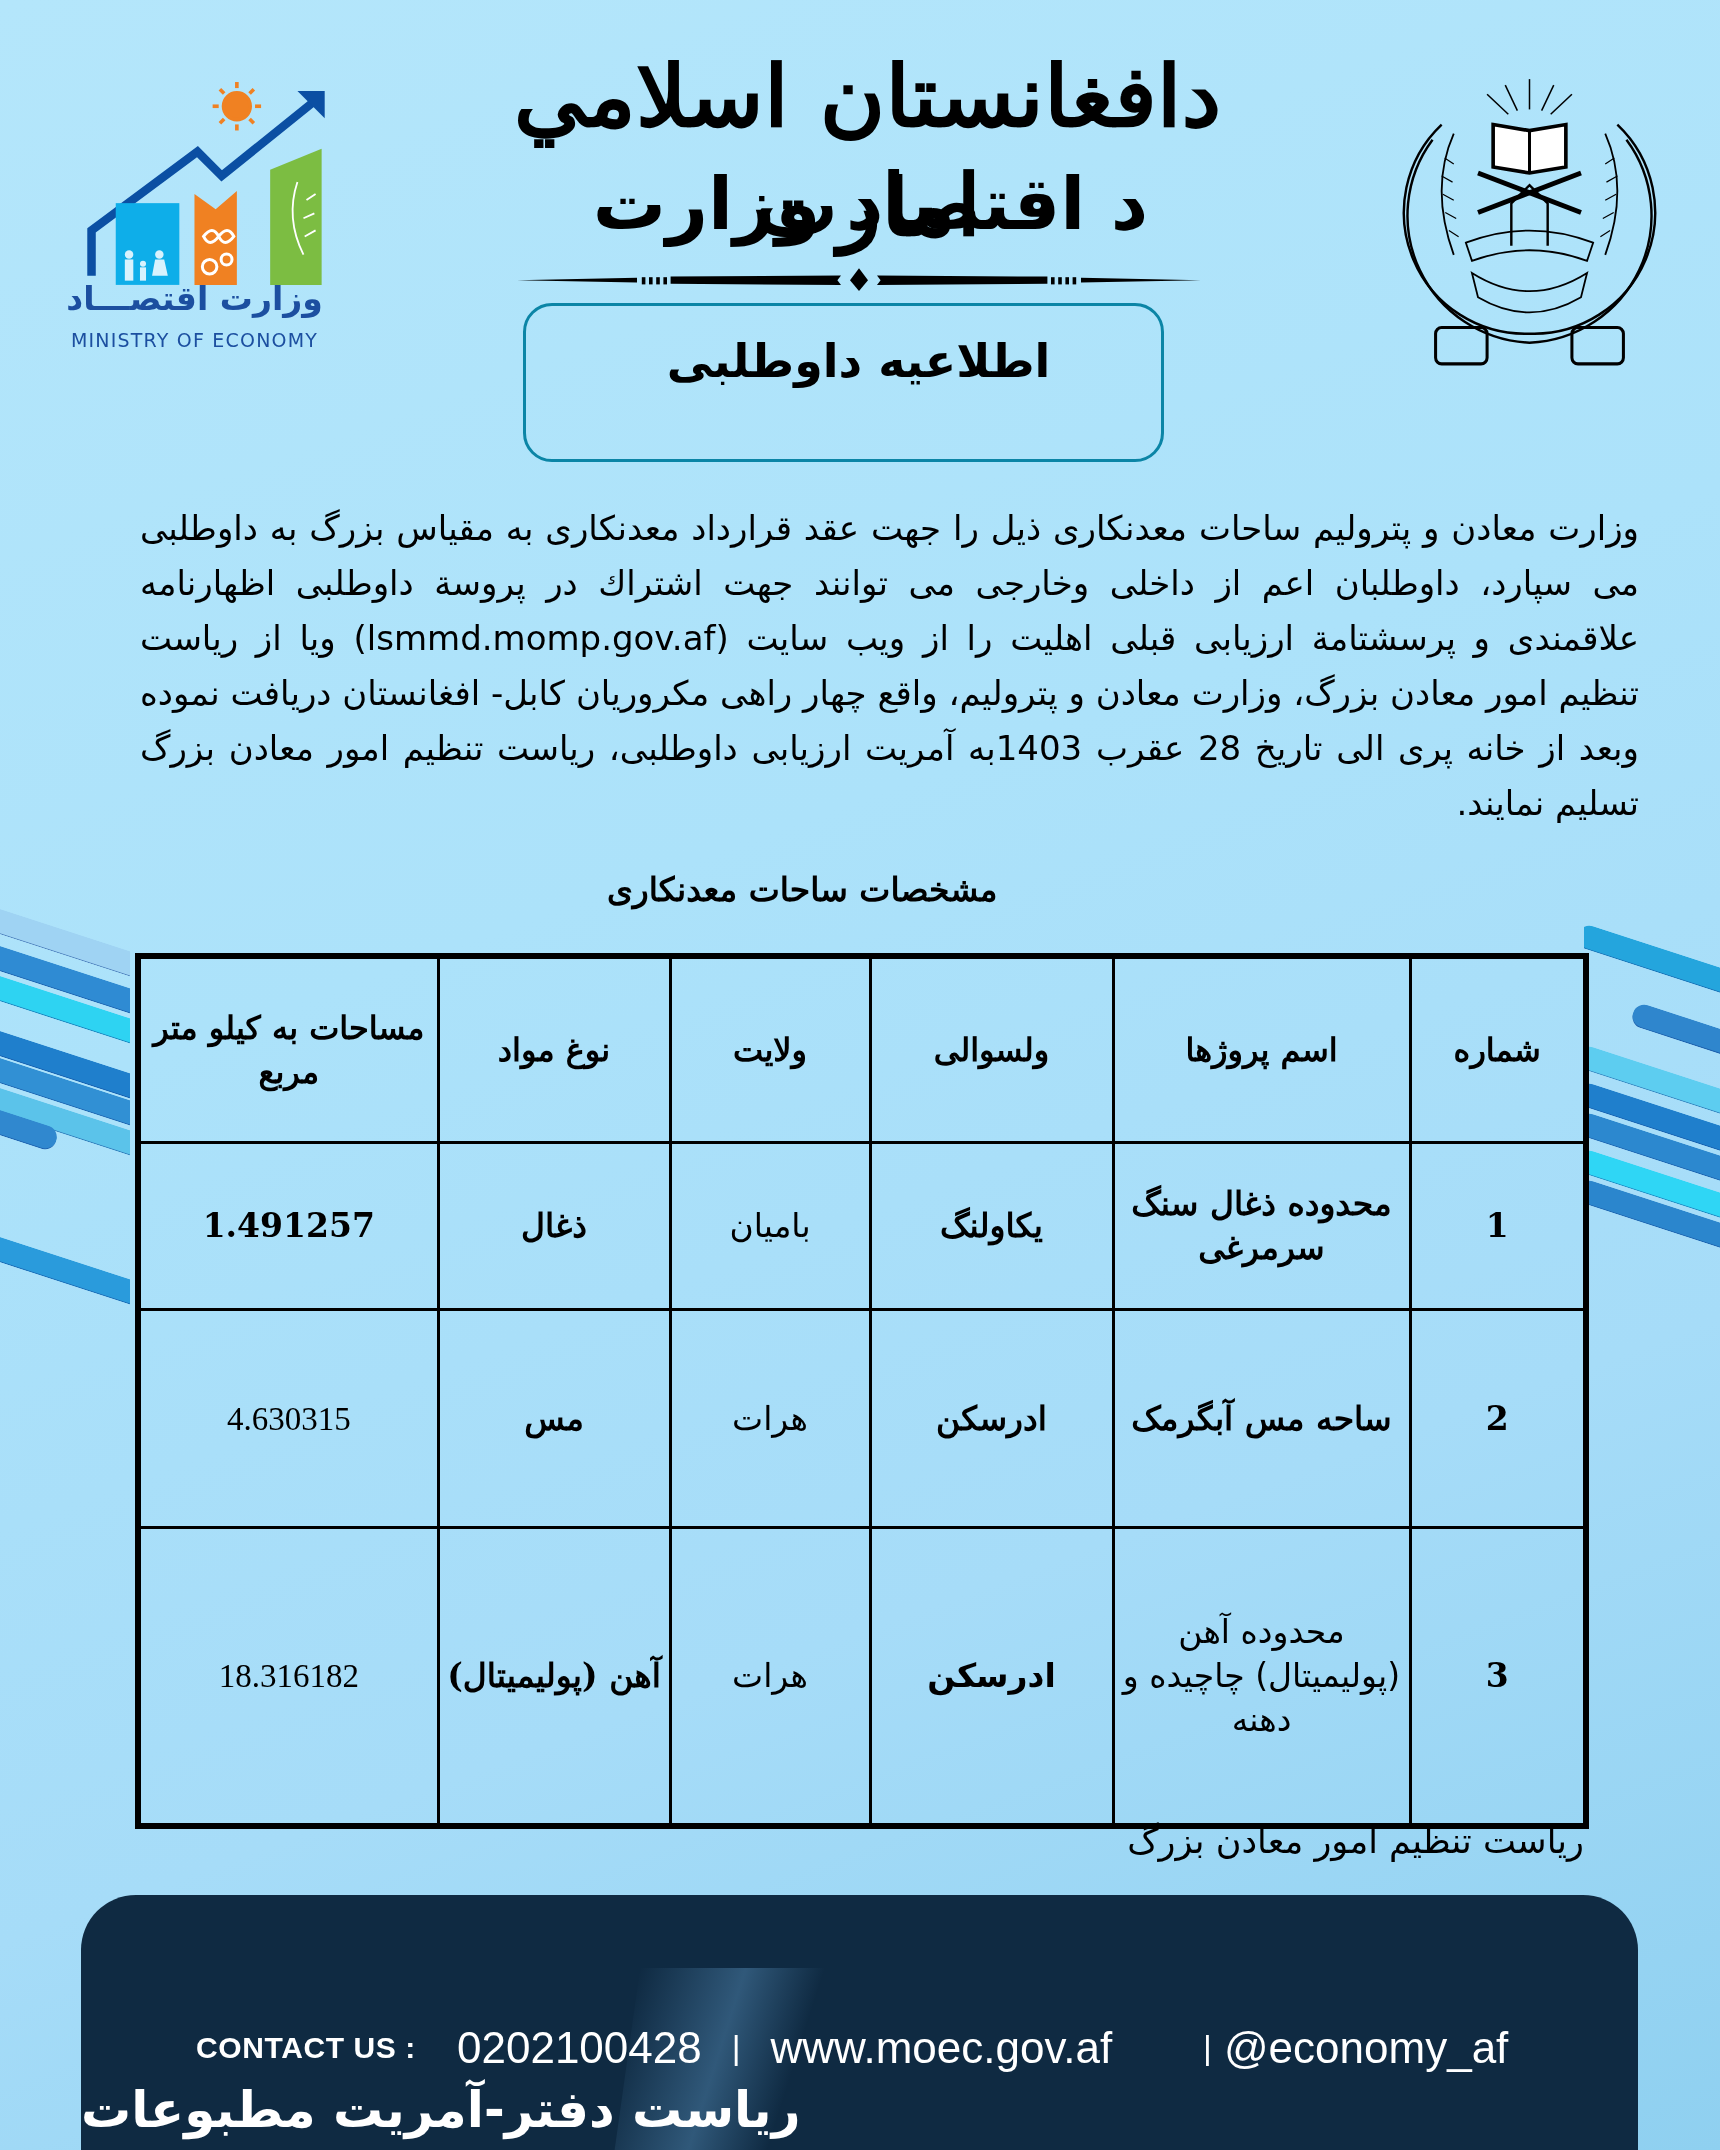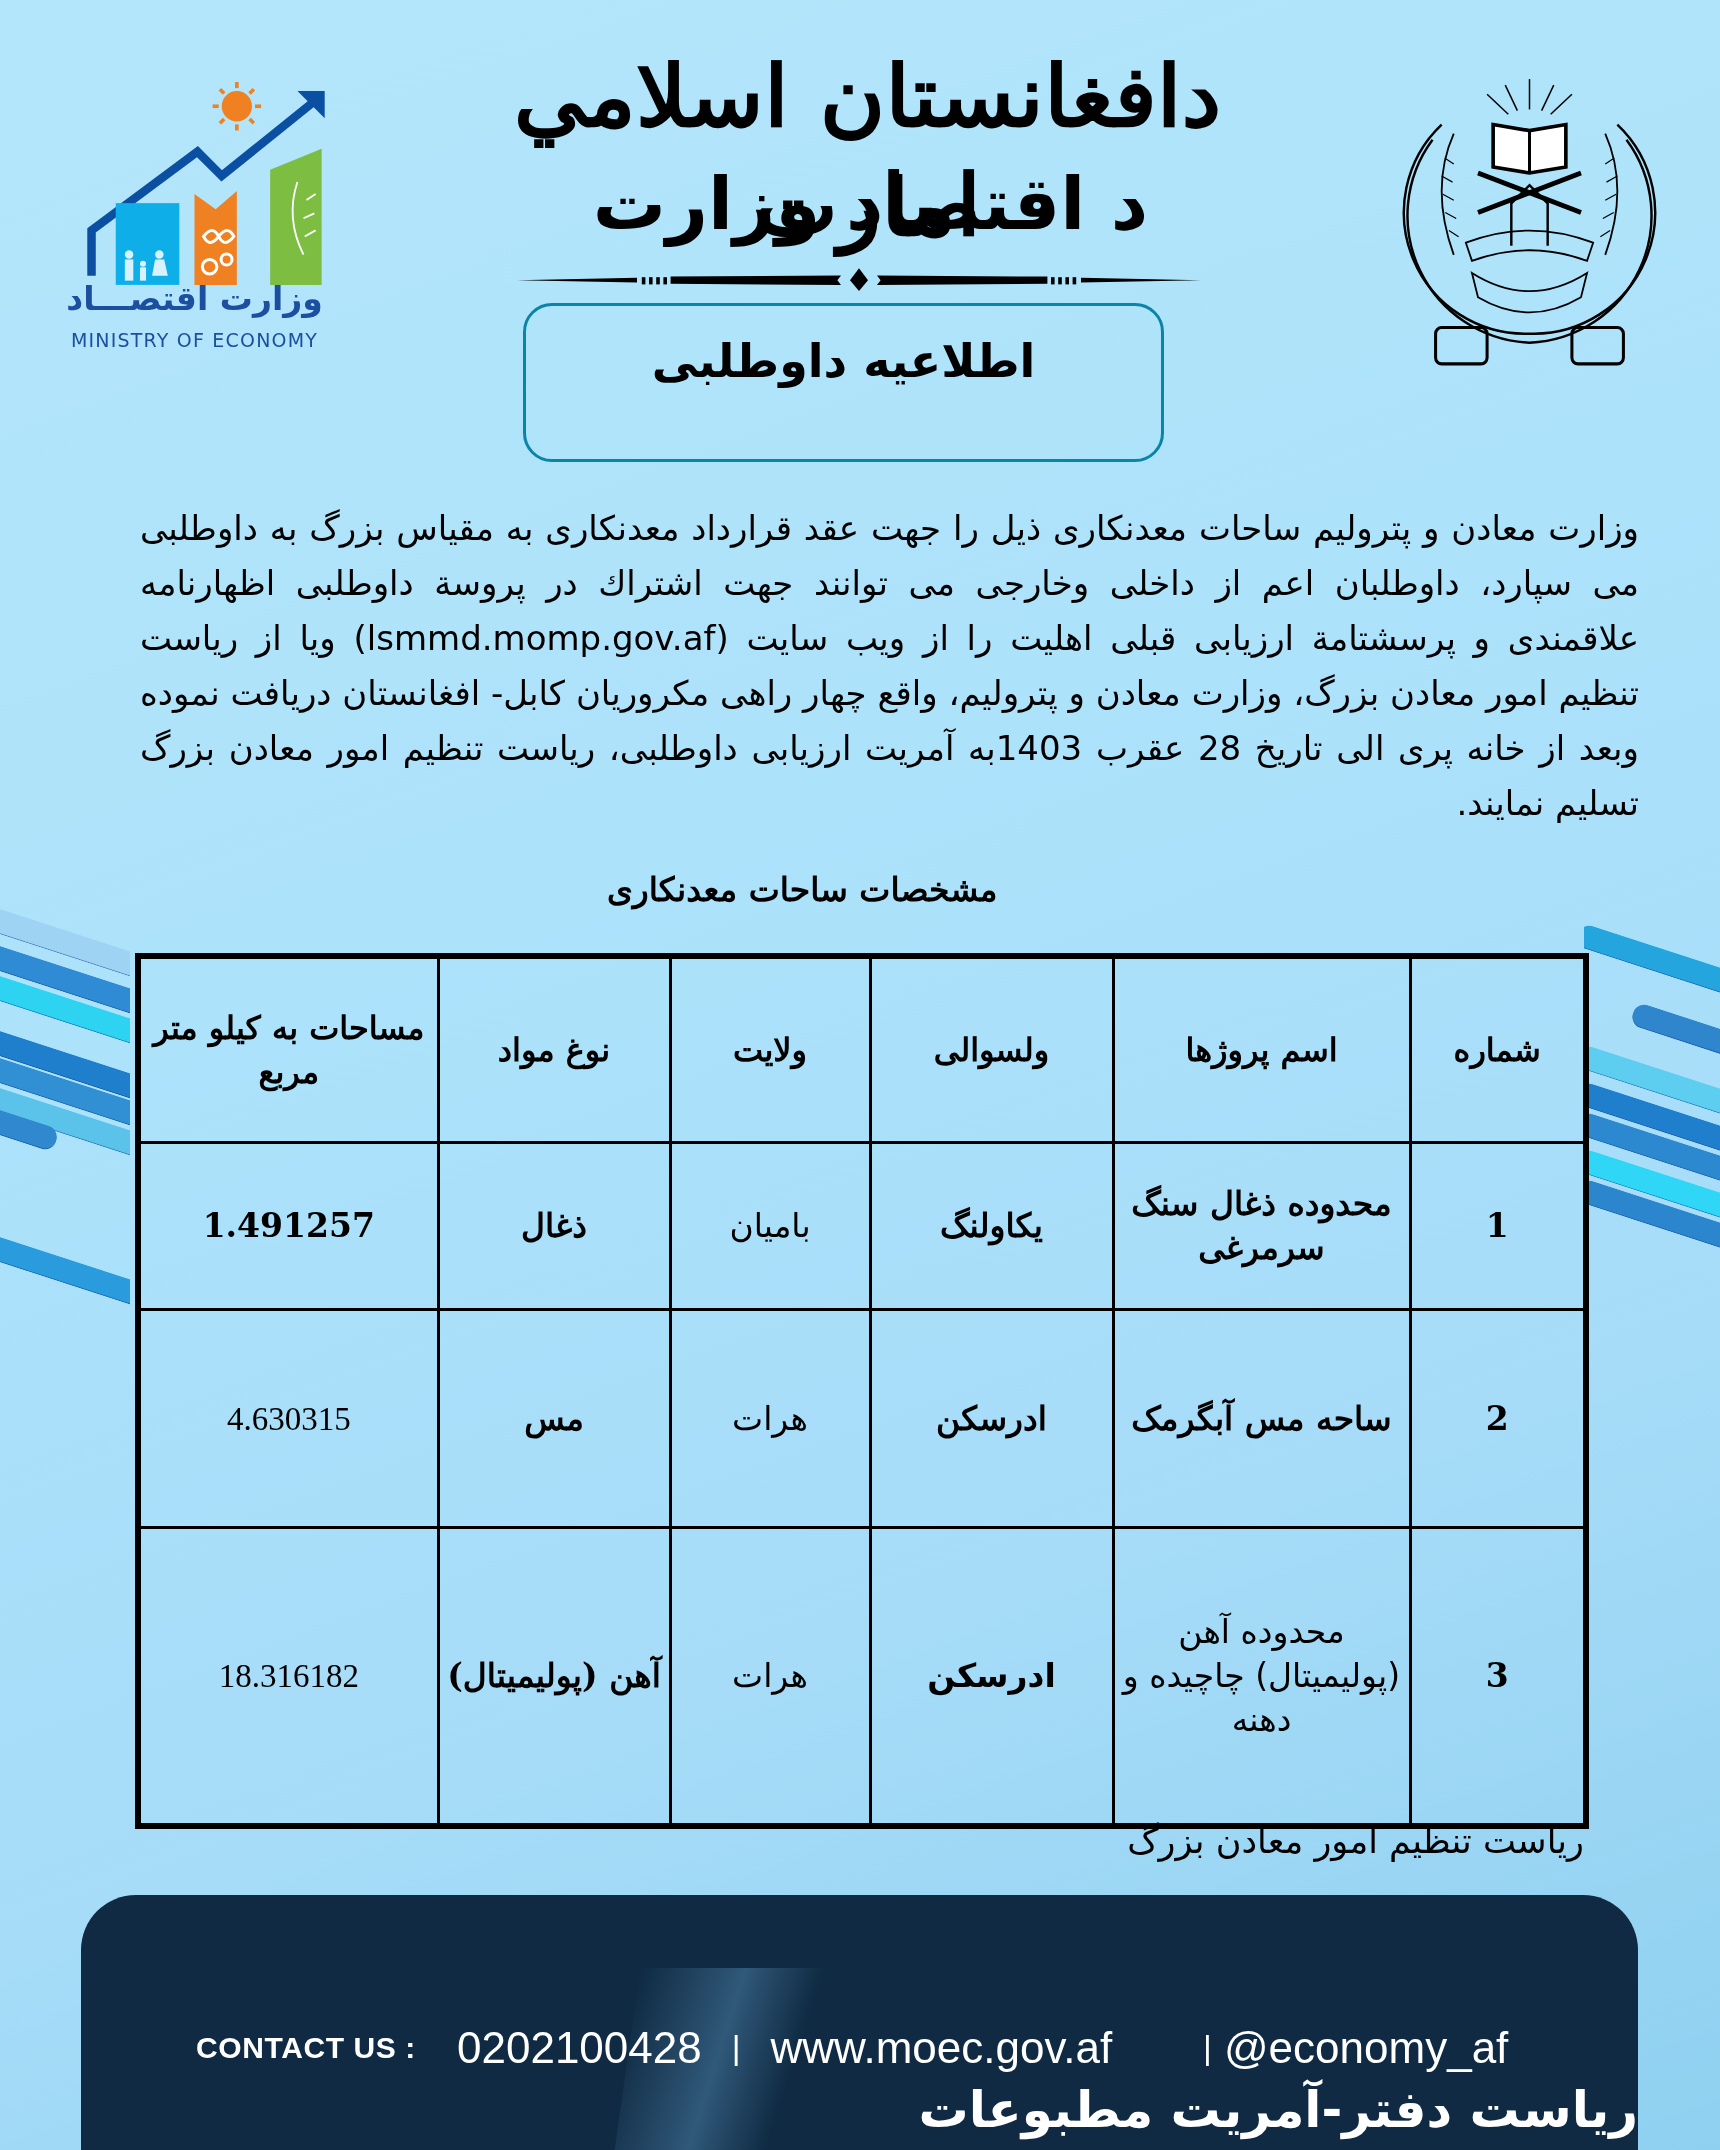--- a/index.html
+++ b/index.html
@@ -14,21 +14,21 @@
   .stripes { position:absolute; overflow:hidden; pointer-events:none; }
   .stripe { position:absolute; height:23px; border-radius:12px; transform-origin:left center; border-bottom:1.8px solid rgba(20,70,150,0.6); }
 
   
   .emblem-title { left:485px; top:42px; width:765px; height:109px; text-align:center;
     font-family:"DejaVu Serif", serif; font-weight:bold; font-size:85px; line-height:109px; letter-spacing:-2.4px; transform:scaleX(1.05); }
   .ministry-title { left:546px; top:152px; width:649px; height:103px; text-align:center;
     font-family:"DejaVu Sans", sans-serif; font-weight:bold; font-size:73px; line-height:103px; }
   .divider { left:513px; top:267px; width:692px; height:24px; }
   .notice-box { left:523px; top:303px; width:641px; height:159px; border:3.6px solid #0b85a6; border-radius:29px; box-sizing:border-box; }
-  .notice-title { left:523px; top:328px; width:641px; text-align:center; font-weight:bold; font-size:46px; line-height:67px; }
+  .notice-title { left:523px; top:328px; width:641px; text-align:center; font-weight:bold; font-size:46px; line-height:67px;padding-left:15px; }
 
   
   .moe-logo { left:55px; top:79px; width:285px; height:279px; }
   .moe-logo-ar { left:55px; top:281px; width:279px; text-align:center; color:#1c4fa0; font-weight:bold; font-size:33px; line-height:36px; }
   .moe-logo-en { left:55px; top:328px; width:279px; text-align:center; color:#1c4fa0; font-size:19px; letter-spacing:1.2px; line-height:24px; }
 
   
   .emblem { left:1387px; top:67px; width:285px; height:309px; }
 
   
@@ -55,21 +55,21 @@
   .signature { left:910px; top:1814px; width:674px; direction:rtl; text-align:right; font-size:35px; line-height:55px; }
 
   
   .footer { left:81px; top:1895px; width:1557px; height:256px; background:#0f2a42; border-radius:55px 55px 0 0; overflow:hidden; }
   .footer-glow { position:absolute; left:546px; top:73px; width:231px; height:188px;
     background:linear-gradient(100deg, rgba(90,160,210,0) 0%, rgba(110,175,225,0.35) 40%, rgba(90,160,210,0) 70%); transform:skewX(-8deg); }
   .contact-row { position:absolute; left:115px; top:125px; width:1396px; height:55px; color:#fff; display:flex; align-items:center; }
   .contact-label { font-family:"Liberation Sans", sans-serif; font-weight:bold; font-size:30px; letter-spacing:0.6px; width:261px; }
   .contact-item { font-family:"Liberation Sans", sans-serif; font-size:44px; }
   .sep { font-family:"Liberation Sans", sans-serif; font-size:34px; margin:0 30px; }
-  .footer-dept { position:absolute; left:0; top:182px; width:1557px; text-align:right; color:#fff; font-weight:bold; font-size:50px; line-height:67px; }
+  .footer-dept { position:absolute; left:0; top:182px; width:1557px; text-align:left; color:#fff; font-weight:bold; font-size:50px; line-height:67px; }
 </style>
 </head>
 <body>
 
 <div class="stripes" style="left:0; top:862px; width:130px; height:680px;">
   <div class="stripe" style="left:-36px; top:36px; width:218px; background:#9fd3f3; transform:rotate(18deg);"></div>
   <div class="stripe" style="left:-36px; top:73px; width:218px; background:#2f8bd3; transform:rotate(18deg);"></div>
   <div class="stripe" style="left:-36px; top:103px; width:218px; background:#2ed3f2; transform:rotate(18deg);"></div>
   <div class="stripe" style="left:-36px; top:158px; width:218px; background:#1f7fcc; transform:rotate(18deg);"></div>
   <div class="stripe" style="left:-36px; top:185px; width:218px; background:#3190d4; transform:rotate(18deg);"></div>

